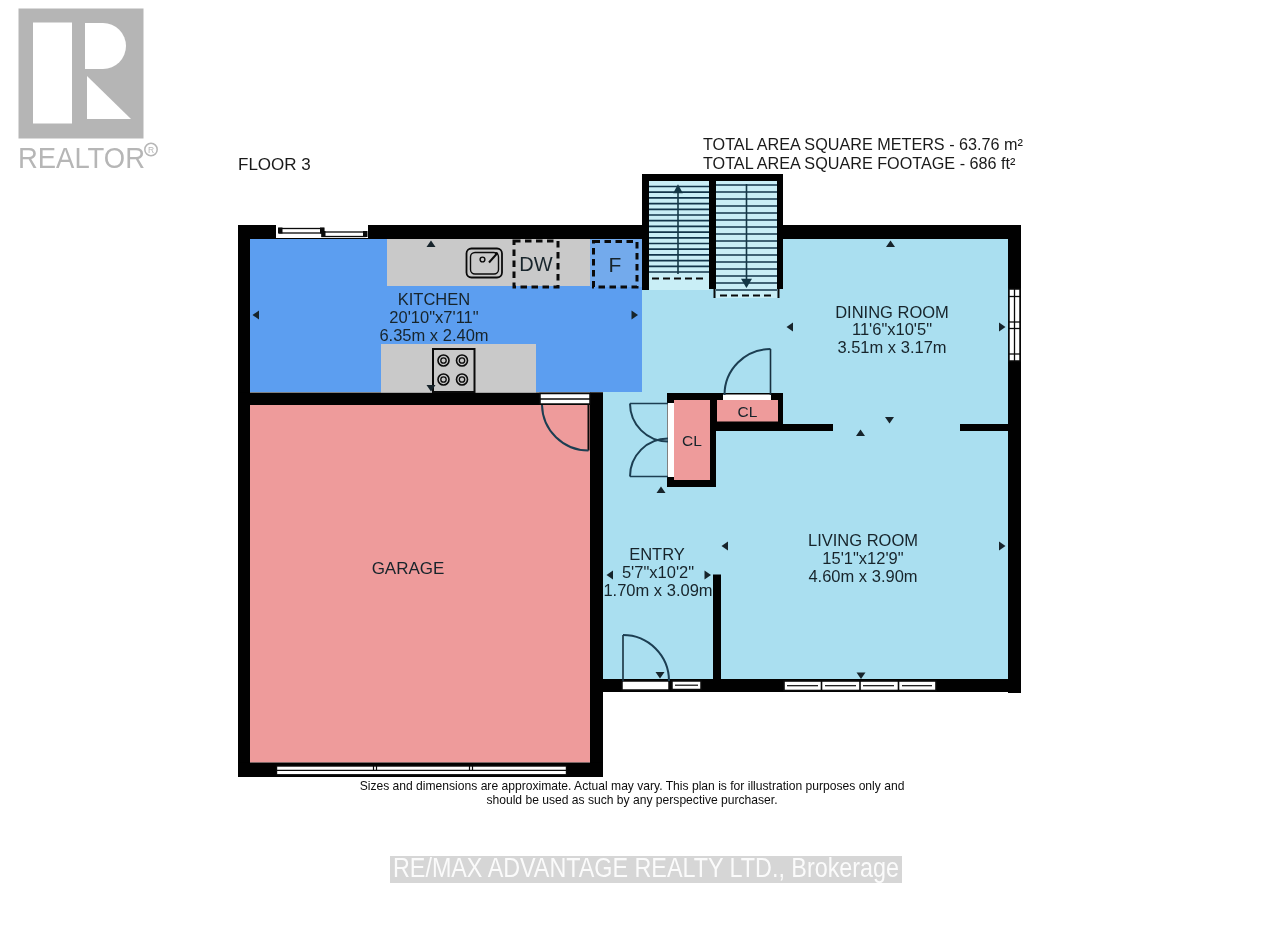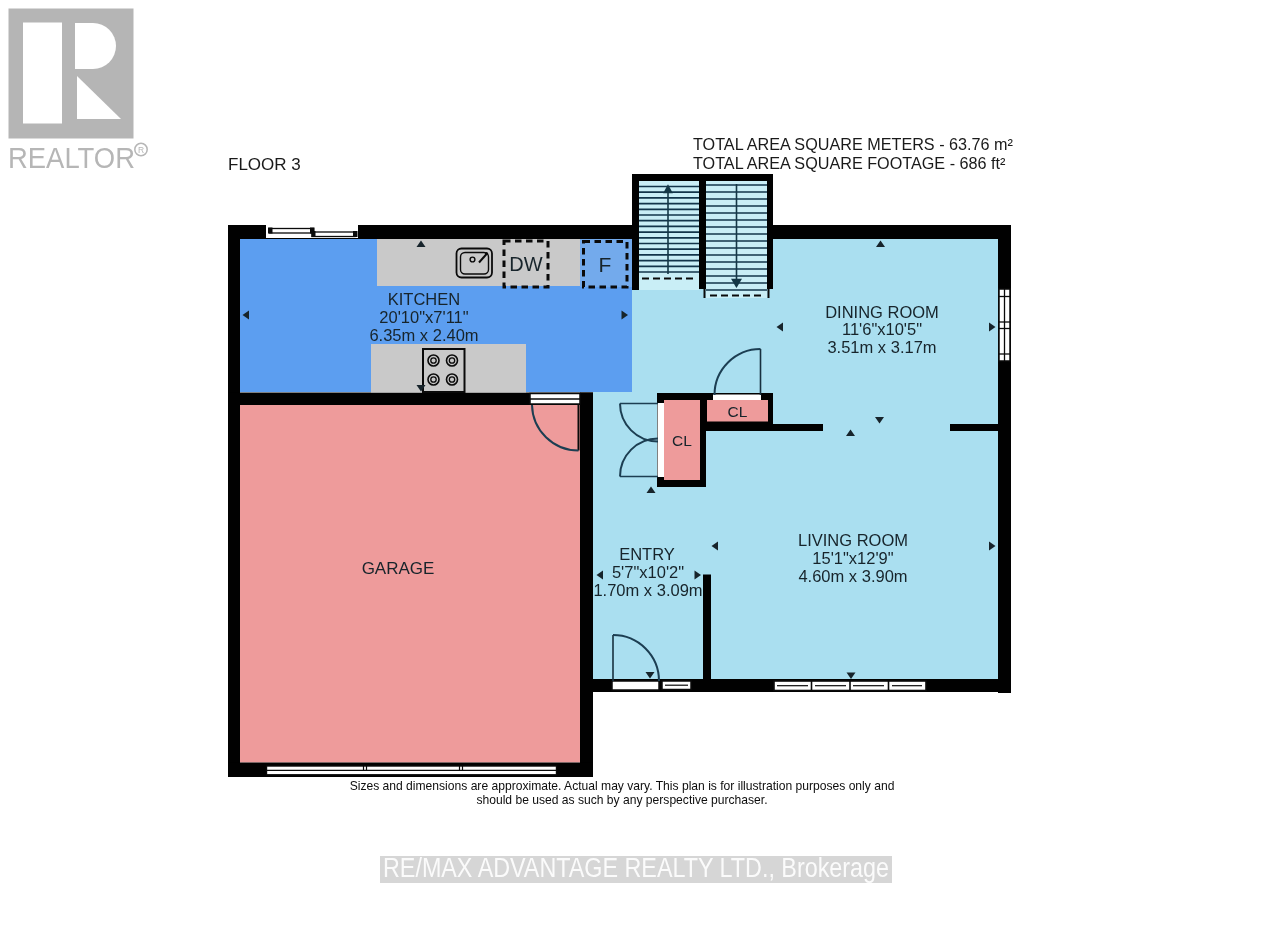--- a/index.html
+++ b/index.html
@@ -1,17 +1,17 @@
 <!DOCTYPE html>
 <html><head>
 <meta charset="utf-8">
 <style>
   html,body{margin:0;padding:0;background:#ffffff;}
   #page{position:relative;width:1170px;height:933px;background:#ffffff;overflow:hidden;
-        font-family:"Liberation Sans", sans-serif;}
+        font-family:"Liberation Sans", sans-serif;margin-left:10px;}
 </style>
 </head>
 <body>
 <div id="page">
 <svg width="1270" height="933" viewBox="0 0 1270 933">
 
 <g>
   <rect x="8.5" y="8.5" width="125" height="130" fill="#b5b5b5"></rect>
   <rect x="23" y="22.5" width="39" height="101" fill="#ffffff"></rect>
   <path d="M75,23 h18 a23,23 0 0 1 0,46 h-18 z" fill="#ffffff"></path>

